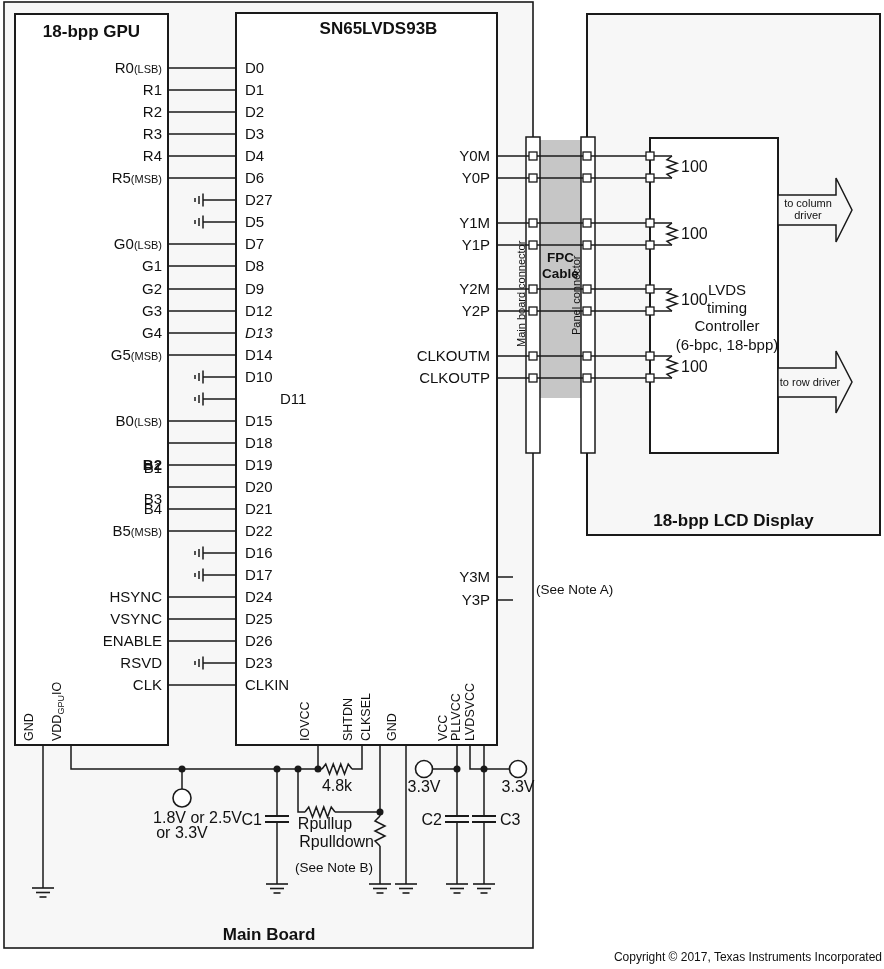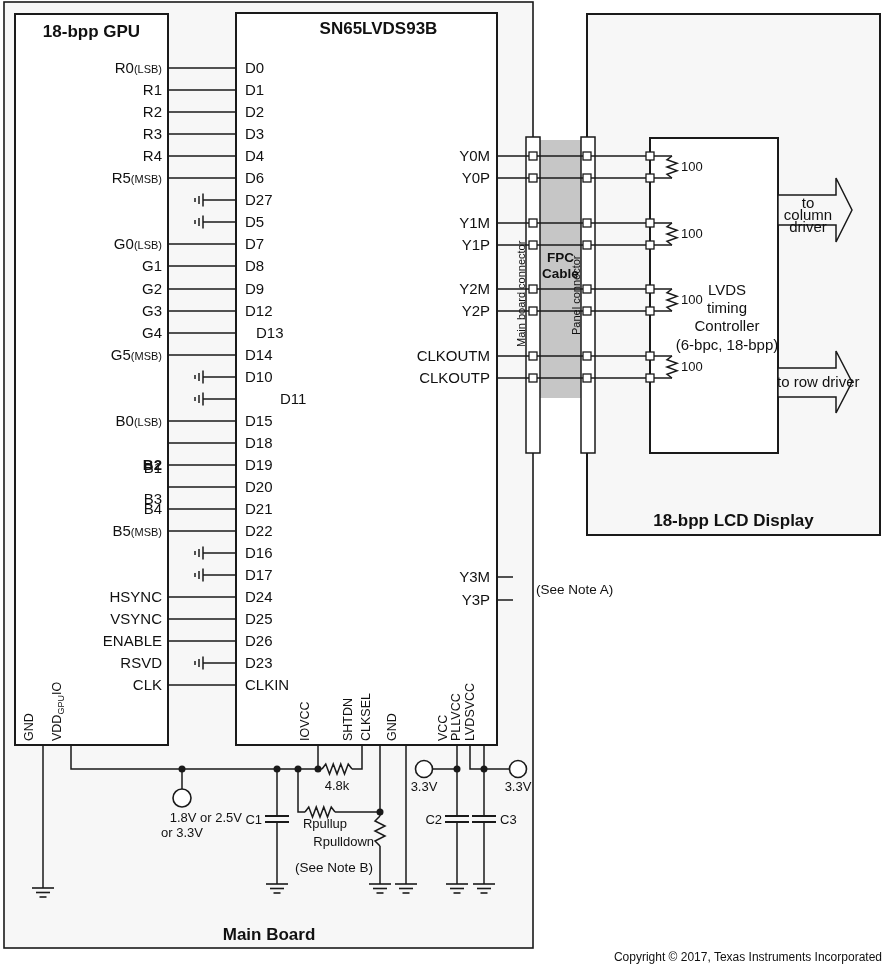--- a/index.html
+++ b/index.html
@@ -2,22 +2,22 @@
 <html><head>
 <meta charset="utf-8">
 <style>
   html,body{margin:0;padding:0;background:#fff;}
   #canvas{position:relative;width:884px;height:969px;background:#fff;overflow:hidden;
           font-family:"Liberation Sans", sans-serif;color:#111;padding-left:48px;}
   #schem{position:absolute;left:0;top:0;}
   .lbl{position:absolute;color:#111;white-space:nowrap;}
   .c{text-align:center;} .r{text-align:right;} .b{font-weight:bold;}
   .f17{font-size:17px;line-height:19px;} .f15{font-size:15px;line-height:17px;}
-  .f13{font-size:13px;line-height:15px;} .f135{font-size:13.5px;line-height:15px;}
-  .f12{font-size:12px;line-height:14px;} .f105{font-size:15px;line-height:12px;white-space:normal;}
+  .f13{font-size:16px;line-height:15px;} .f135{font-size:13.5px;line-height:15px;}
+  .f12{font-size:12px;line-height:14px;} .f105{font-size:11px;line-height:12px;white-space:normal;}
   .suf{font-size:11px;} .sub{font-size:9px;vertical-align:-3px;}
   .wrap{white-space:normal;}
   .vlbl{position:absolute;transform-origin:0 100%;transform:rotate(-90deg);
         white-space:nowrap;font-size:12.5px;height:13px;line-height:13px;color:#111;}
   .vsm{font-size:11px;height:12px;line-height:12px;}
 </style>
 </head>
 <body>
 
 <div id="canvas">
@@ -227,21 +227,21 @@
       <div class="lbl f15" style="left: 245px; top: 213px; width: 90px;">D5</div>
       <div class="lbl r f15" style="left: 12px; top: 235px; width: 150px;"><span>G0</span><span class="suf">(LSB)</span></div>
       <div class="lbl f15" style="left: 245px; top: 235px; width: 90px;">D7</div>
       <div class="lbl r f15" style="left: 12px; top: 257px; width: 150px;"><span>G1</span></div>
       <div class="lbl f15" style="left: 245px; top: 257px; width: 90px;">D8</div>
       <div class="lbl r f15" style="left: 12px; top: 280px; width: 150px;"><span>G2</span></div>
       <div class="lbl f15" style="left: 245px; top: 280px; width: 90px;">D9</div>
       <div class="lbl r f15" style="left: 12px; top: 302px; width: 150px;"><span>G3</span></div>
       <div class="lbl f15" style="left: 245px; top: 302px; width: 90px;">D12</div>
       <div class="lbl r f15" style="left: 12px; top: 324px; width: 150px;"><span>G4</span></div>
-      <div class="lbl f15" style="left: 256px; top: 324px; width: 90px;">D13</div>
+      <div class="lbl f15" style="left: 245px; top: 324px; width: 90px; font-style: italic;">D13</div>
       <div class="lbl r f15" style="left: 12px; top: 346px; width: 150px;"><span>G5</span><span class="suf">(MSB)</span></div>
       <div class="lbl f15" style="left: 245px; top: 346px; width: 90px;">D14</div>
       <div class="lbl f15" style="left: 245px; top: 368px; width: 90px;">D10</div>
       <div class="lbl f15" style="left: 245px; top: 390px; width: 90px; margin-left: 35px;">D11</div>
       <div class="lbl r f15" style="left: 12px; top: 412px; width: 150px;"><span>B0</span><span class="suf">(LSB)</span></div>
       <div class="lbl f15" style="left: 245px; top: 412px; width: 90px;">D15</div>
       <div class="lbl r f15" style="left: 12px; top: 450px; width: 150px; margin-top: 9px;"><span>B1</span></div>
       <div class="lbl f15" style="left: 245px; top: 434px; width: 90px;">D18</div>
       <div class="lbl r f15" style="left: 12px; top: 456px; width: 150px; font-weight: bold;"><span>B2</span></div>
       <div class="lbl f15" style="left: 245px; top: 456px; width: 90px;">D19</div>

